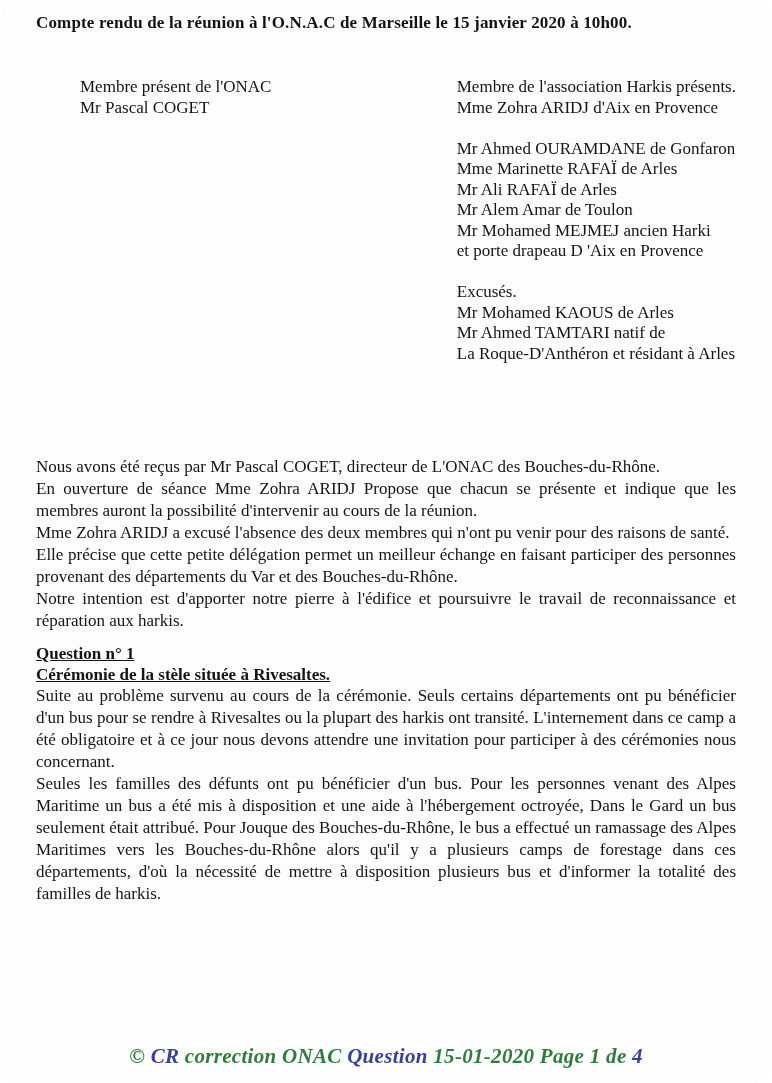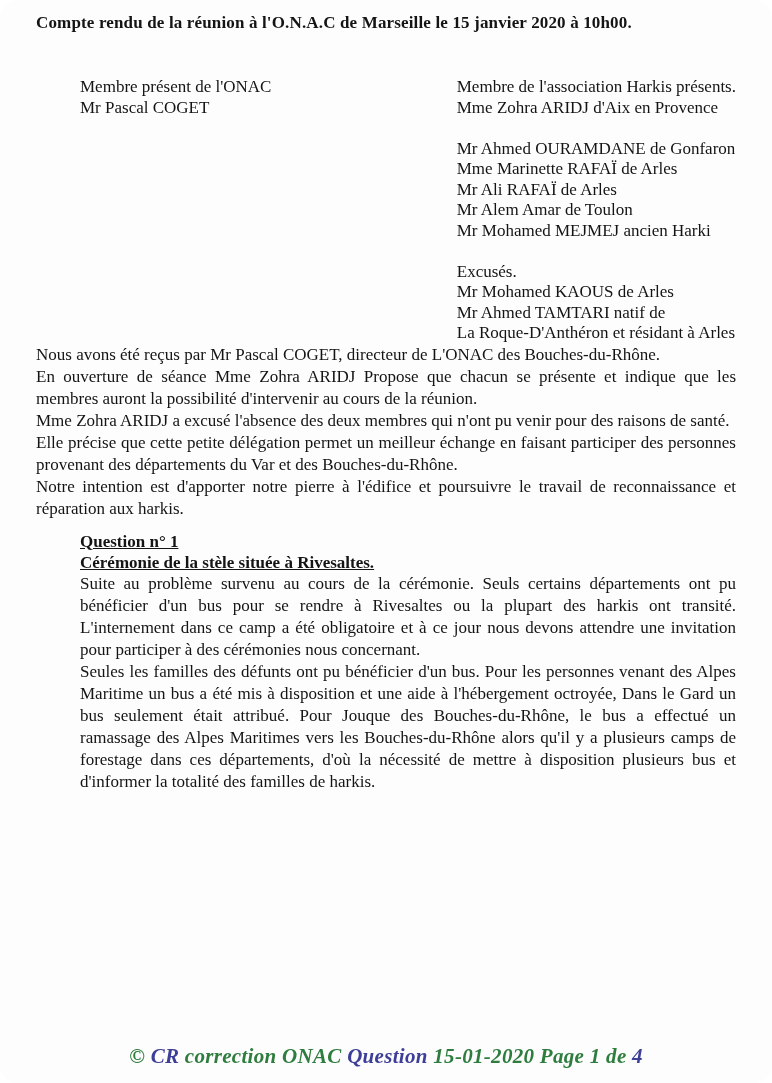--- a/index.html
+++ b/index.html
@@ -25,29 +25,29 @@
   .attendees {
     display: flex;
     margin-top: 43px;
     font-size: 17px;
     line-height: 20.5px;
   }
   .col-left { width: 412px; margin-left: 44px; }
   .col-right { flex: 1; }
   .attendee-line { white-space: nowrap; }
   .spacer { height: 20.5px; }
-  .intro { font-size: 17px; }
+  .intro { margin-top: 92px; font-size: 17px; }
   .intro p, .question p {
     margin: 0;
     text-align: justify;
     line-height: 22px;
     font-size: 17px;
   }
   .gap-after { margin-bottom: 22px; }
-  .question { margin-top: 11px; margin-left: 44px; }
+  .question { margin-top: 11px; }
   .q-head {
     font-size: 17px;
     font-weight: bold;
     line-height: 21px;
     margin: 0;
   }
   .u { text-decoration: underline; }
   .page-footer {
     position: absolute;
     left: 0;
@@ -75,20 +75,21 @@
     </div>
     <div class="col-right">
       <div class="attendee-line">Membre de l'association Harkis présents.</div>
       <div class="attendee-line">Mme Zohra ARIDJ d'Aix en Provence</div>
       <div class="spacer"></div>
       <div class="attendee-line">Mr Ahmed OURAMDANE de Gonfaron</div>
       <div class="attendee-line">Mme Marinette RAFAÏ de Arles</div>
       <div class="attendee-line">Mr Ali RAFAÏ de Arles</div>
       <div class="attendee-line">Mr Alem Amar de Toulon</div>
       <div class="attendee-line">Mr Mohamed MEJMEJ ancien Harki</div>
+      <div class="attendee-line">et porte drapeau D 'Aix en Provence</div>
       <div class="spacer"></div>
       <div class="attendee-line">Excusés.</div>
       <div class="attendee-line">Mr Mohamed KAOUS de Arles</div>
       <div class="attendee-line">Mr Ahmed TAMTARI natif de</div>
       <div class="attendee-line">La Roque-D'Anthéron et résidant à Arles</div>
     </div>
   </div>
 
   <div class="intro">
     <p class="gap-after">Nous avons été reçus par Mr Pascal COGET, directeur de L'ONAC des Bouches-du-Rhône.</p>

